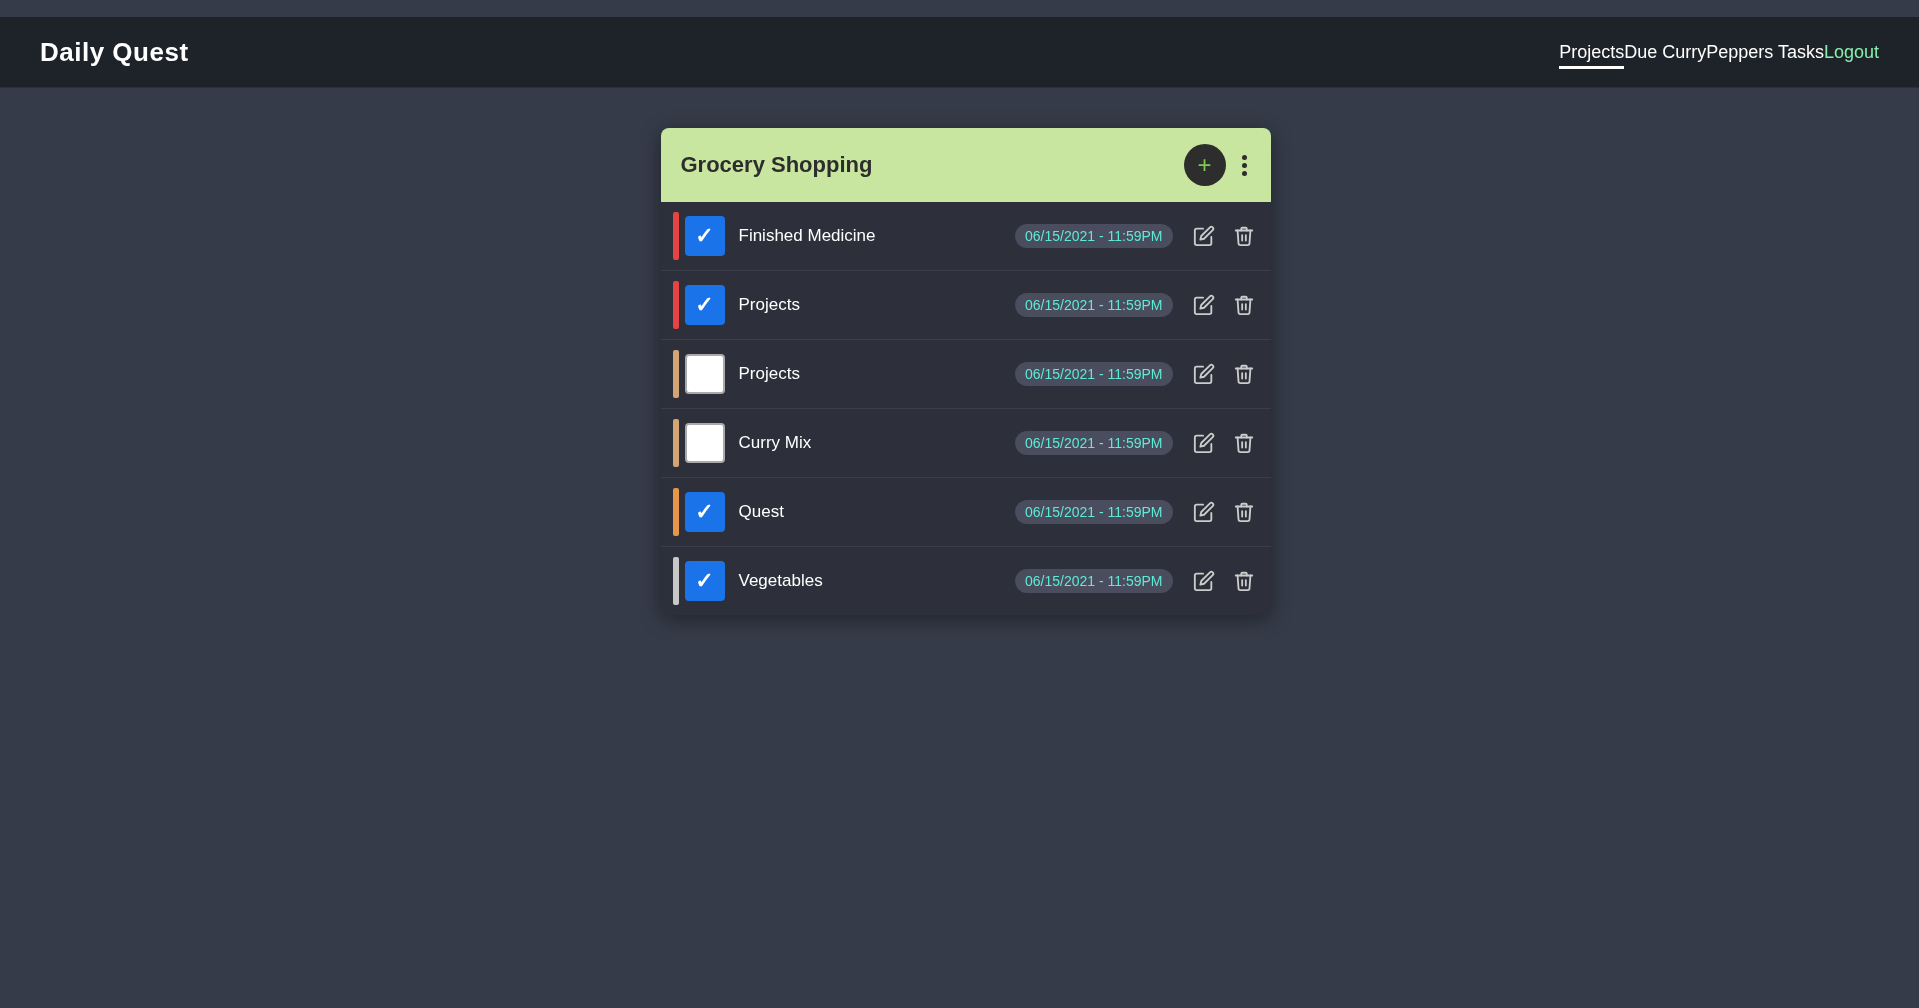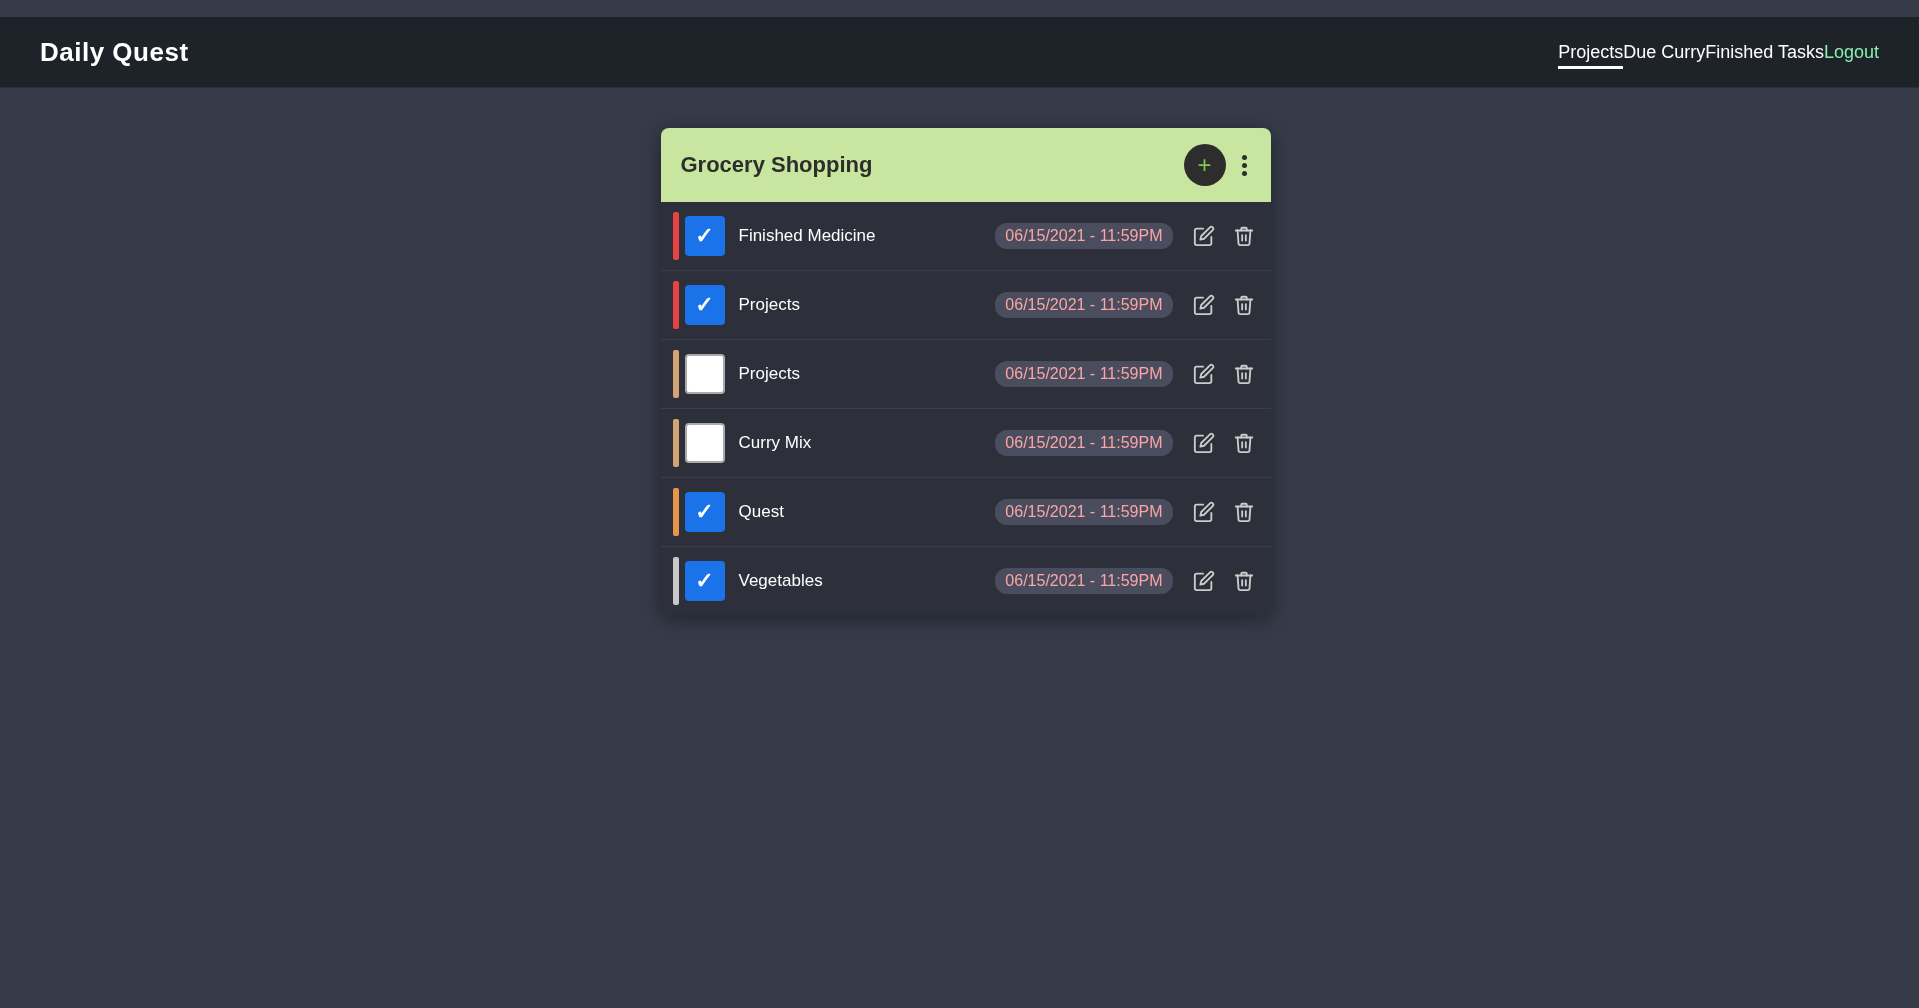--- a/index.html
+++ b/index.html
@@ -184,22 +184,22 @@
 
     .task-name {
       color: #ffffff;
       font-size: 17px;
       font-weight: 400;
       flex: 1;
     }
 
     .task-date-badge {
       background-color: #4a4d5e;
-      color: #fca5a5;
-      font-size: 16px;
+      color: #5eead4;
+      font-size: 14px;
       padding: 4px 10px;
       border-radius: 12px;
       margin-right: 16px;
       white-space: nowrap;
     }
 
     .task-actions {
       display: flex;
       align-items: center;
       gap: 10px;
@@ -234,21 +234,21 @@
 <nav class="navbar">
   <span class="nav-logo">Daily Quest</span>
   <ul class="nav-links">
     <li class="active">
       <a href="#">Projects</a>
     </li>
     <li>
       <a href="#">Due Curry</a>
     </li>
     <li>
-      <a href="#">Finished Tasks</a>
+      <a href="#">Peppers Tasks</a>
     </li>
     <li class="logout">
       <a href="#">Logout</a>
     </li>
   </ul>
 </nav>
 
 <div class="main-content">
   <div class="project-card">
 

